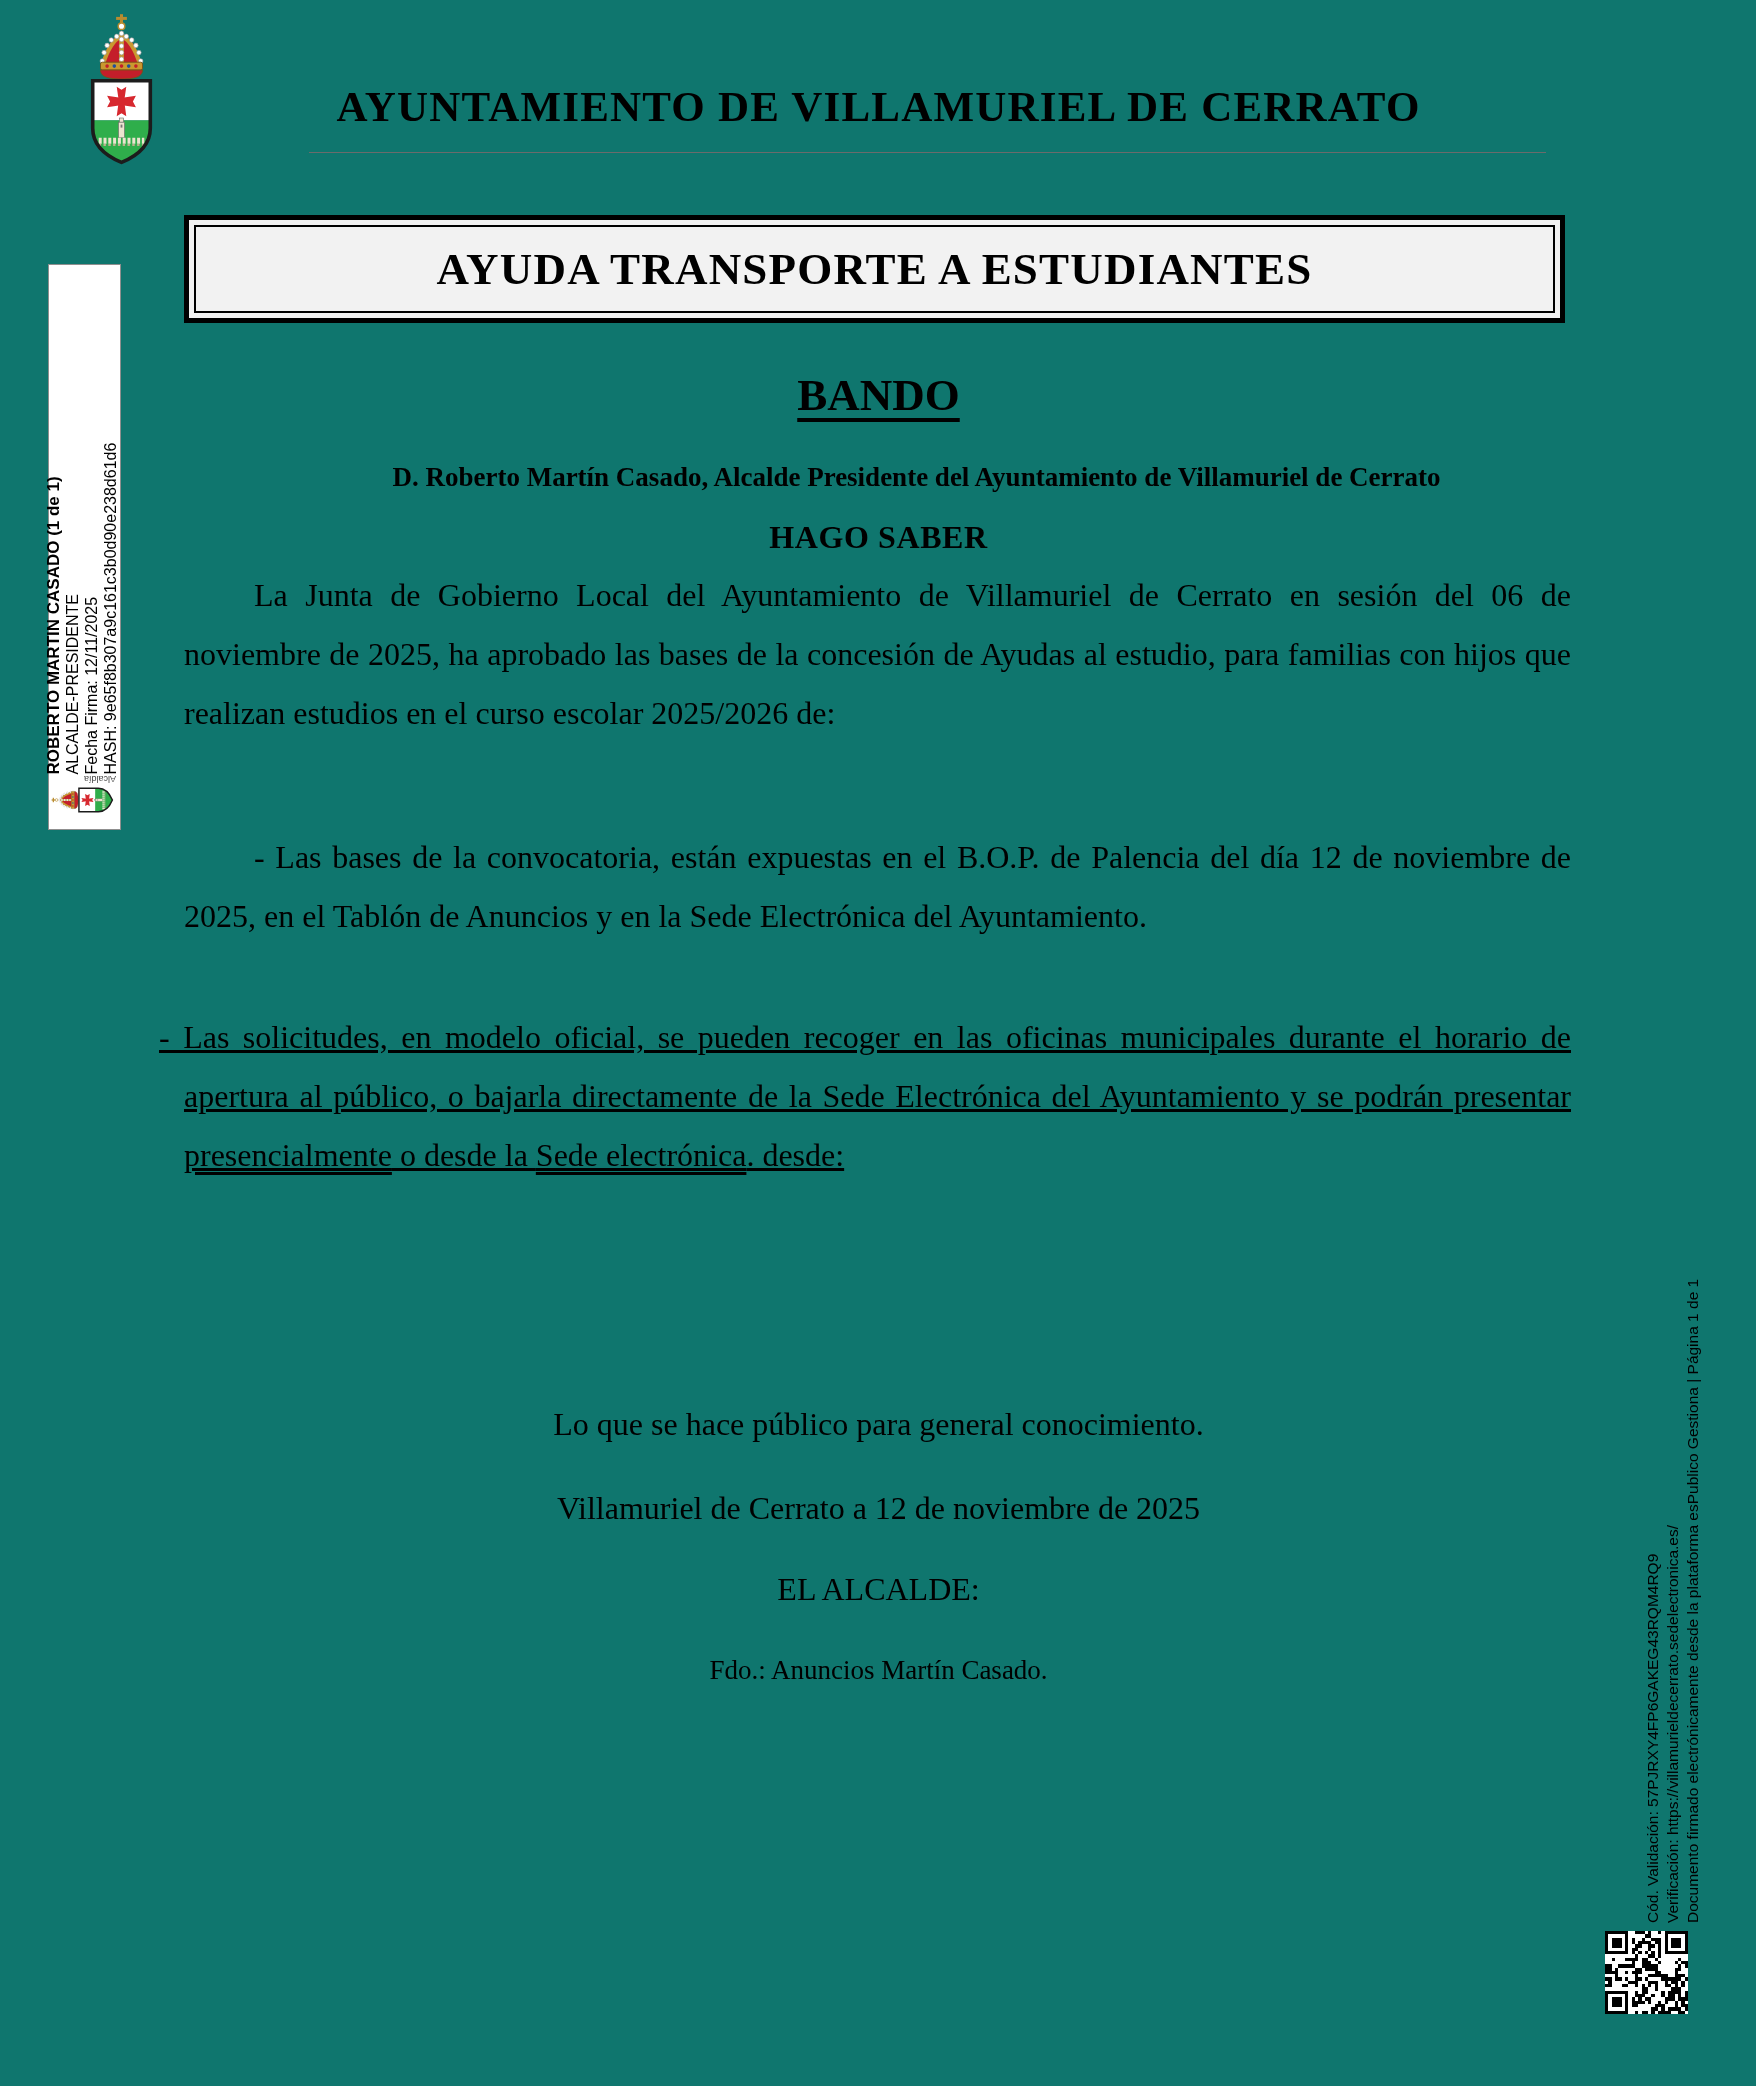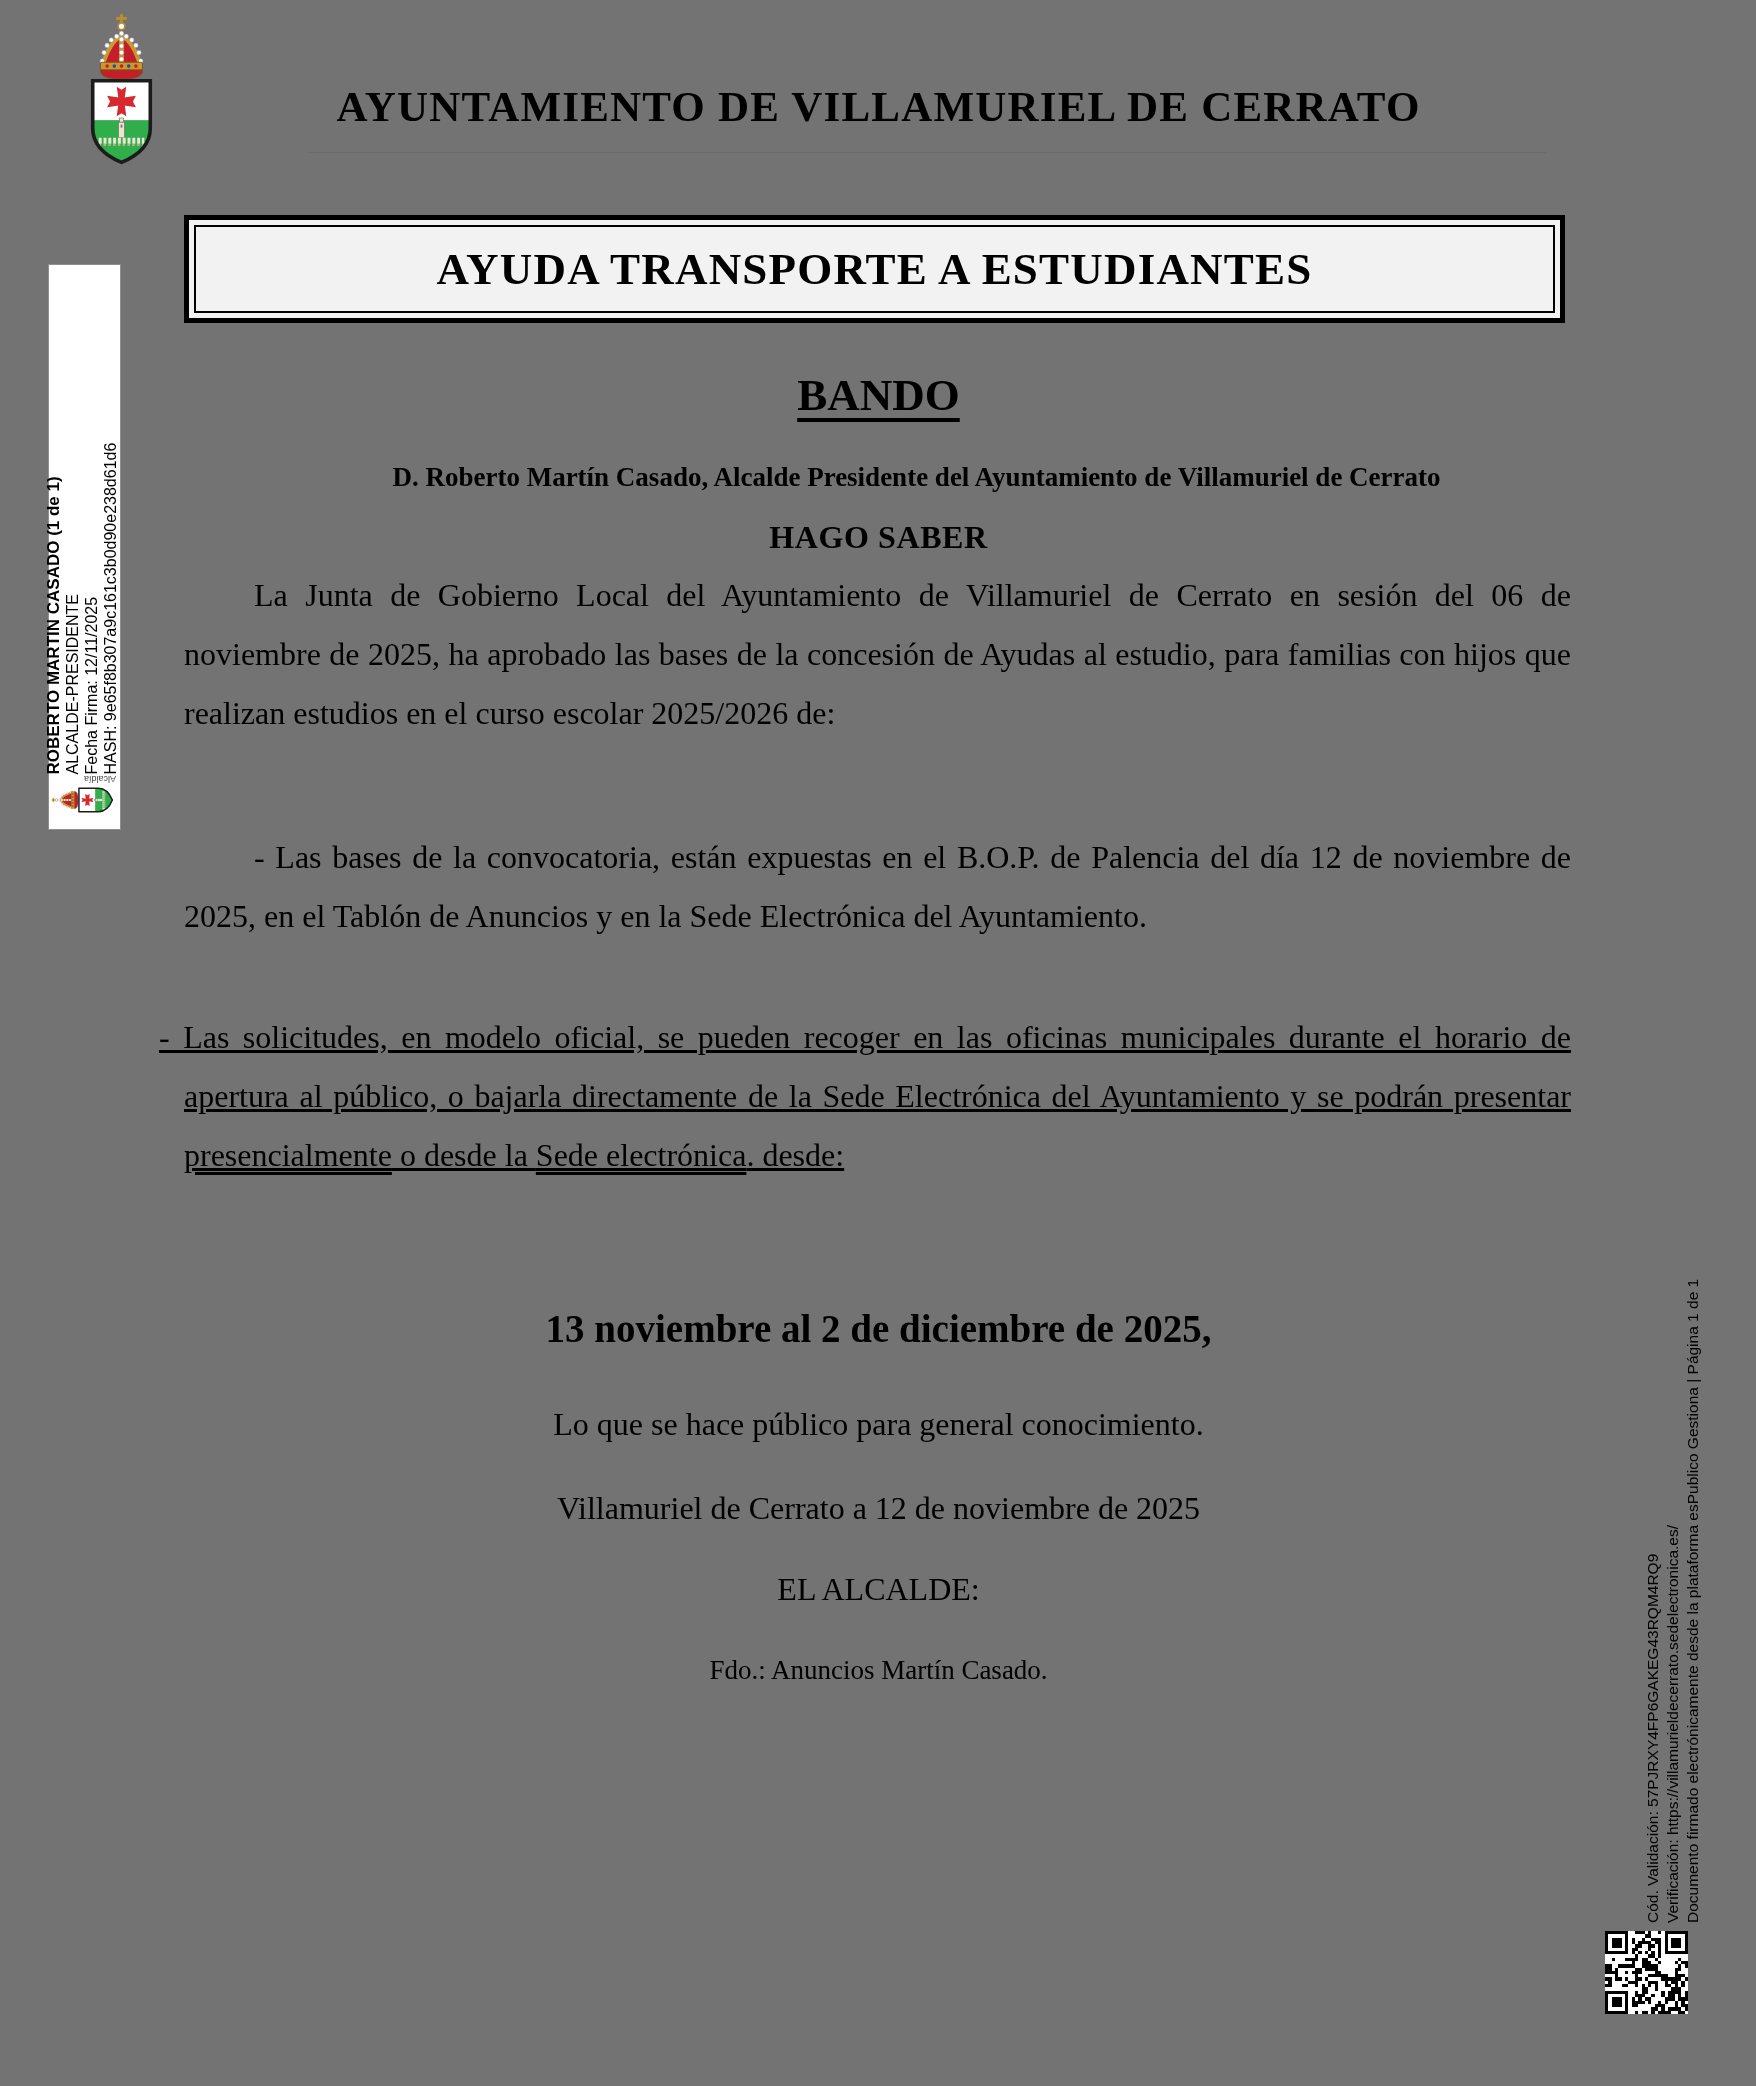--- a/index.html
+++ b/index.html
@@ -1,16 +1,16 @@
 <!DOCTYPE html>
 <html style="font-size:9.5px"><head>
 <meta charset="utf-8">
 <style>
   html,body { margin:0; padding:0; background:#ffffff; }
-  .page { position:relative; width:1757px; height:2087px; background:#737373;
+  .page { position:relative; width:1757px; height:2087px; background:#0f766e;
           font-family:"Liberation Serif", serif; color:#000; overflow:hidden; }
 
   
   .crest-main { position:absolute; left:82px; top:13px; width:79px; height:153px; }
   .header-title { position:absolute; left:0; top:82px; width:100%; text-align:center;
                   font-weight:bold; font-size:43px; letter-spacing:1.2px; }
   .header-rule { position:absolute; left:309px; top:152px; width:1237px; height:0;
                  border-top:1.8px solid #6b6b6b; }
 
   
@@ -146,21 +146,20 @@
   </div>
 
   <div class="presenter">D. Roberto Martín Casado, Alcalde Presidente del Ayuntamiento de Villamuriel de Cerrato</div>
   <div class="hago">HAGO SABER</div>
 
   <div class="body-par p1">La Junta de Gobierno Local del Ayuntamiento de Villamuriel de Cerrato en sesión del 06 de noviembre de 2025, ha aprobado las bases de la concesión de Ayudas al estudio, para familias con hijos que realizan estudios en el curso escolar 2025/2026 de:</div>
   <div class="body-par p2">- Las bases de la convocatoria, están expuestas en el B.O.P. de Palencia del día 12 de noviembre de 2025, en el Tablón de Anuncios y en la Sede Electrónica del Ayuntamiento.</div>
 
   <div class="body-par p3"><span>- Las solicitudes, en modelo oficial, se pueden recoger en las oficinas municipales durante el horario de apertura al público, o bajarla directamente de la Sede Electrónica del Ayuntamiento y se podrán presentar </span><span class="u">presencialmente</span><span> o desde la </span><span class="u">Sede electrónica</span><span>. desde:</span></div>
 
-  <div class="center-line date-range">13 noviembre al 2 de diciembre de 2025,</div>
   <div class="center-line public-line">Lo que se hace público para general conocimiento.</div>
   <div class="center-line place-line">Villamuriel de Cerrato a 12 de noviembre de 2025</div>
   <div class="center-line alcalde-line">EL ALCALDE:</div>
   <div class="center-line fdo-line">Fdo.: Anuncios Martín Casado.</div>
 
   <div class="sig-box">
     <div class="sig-rot">
       <svg class="sig-emblem" viewBox="0 0 130 255">
         <use href="#crest-g"></use>
       </svg>

